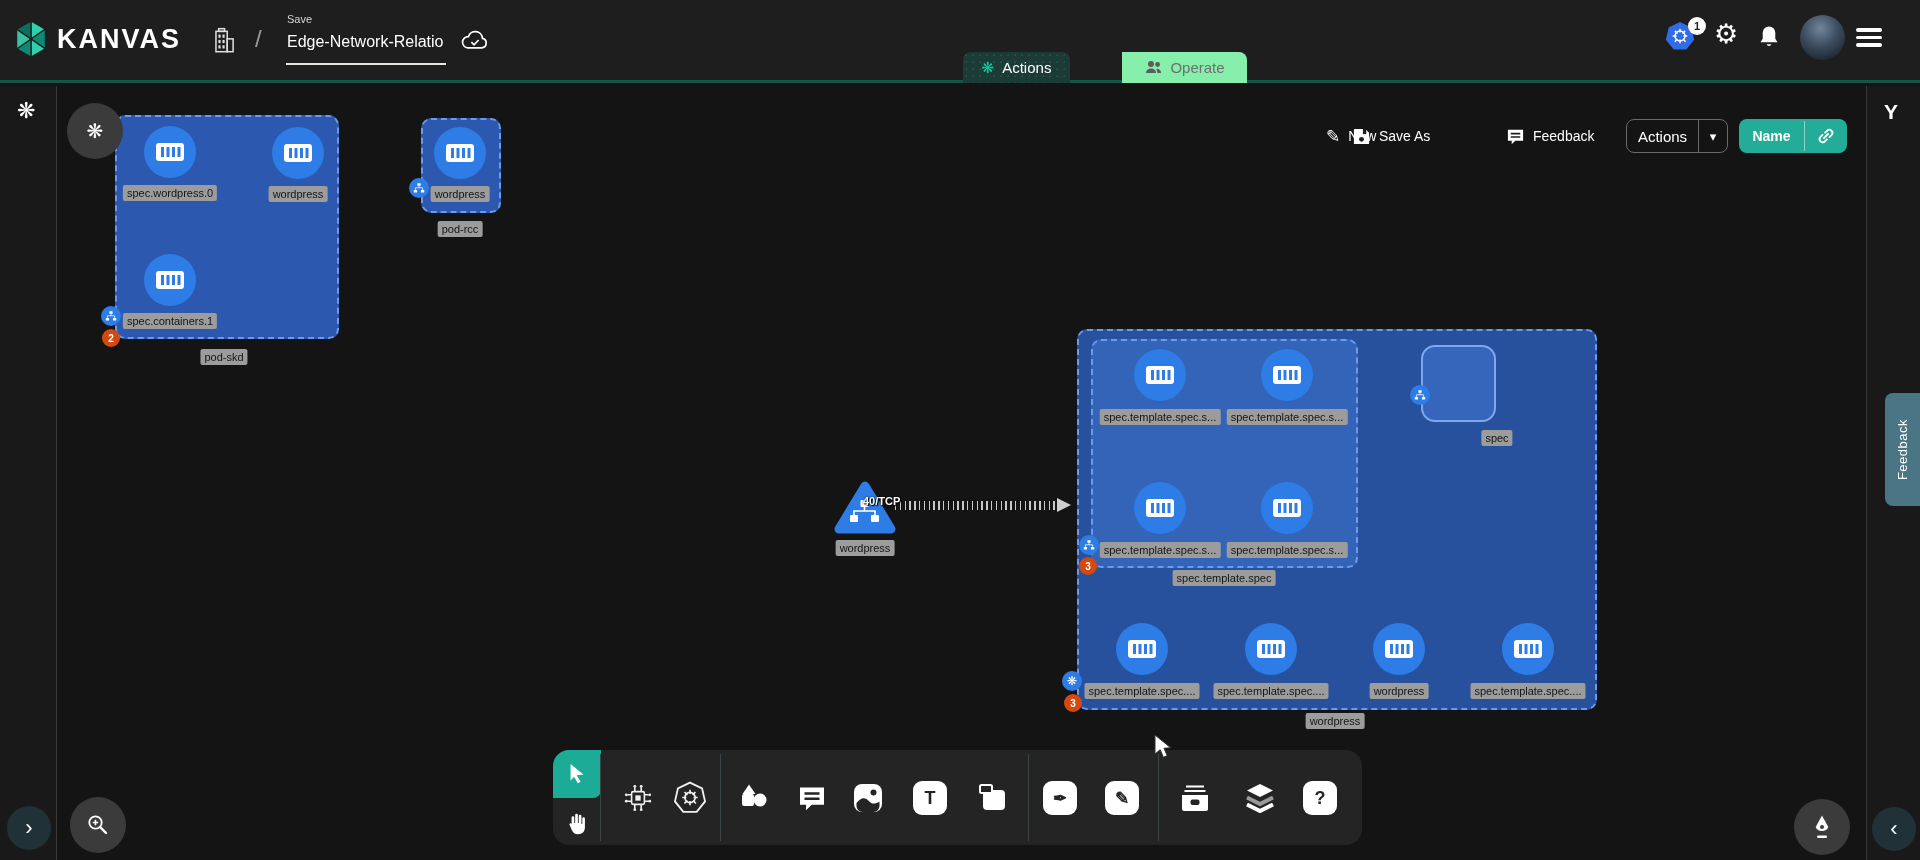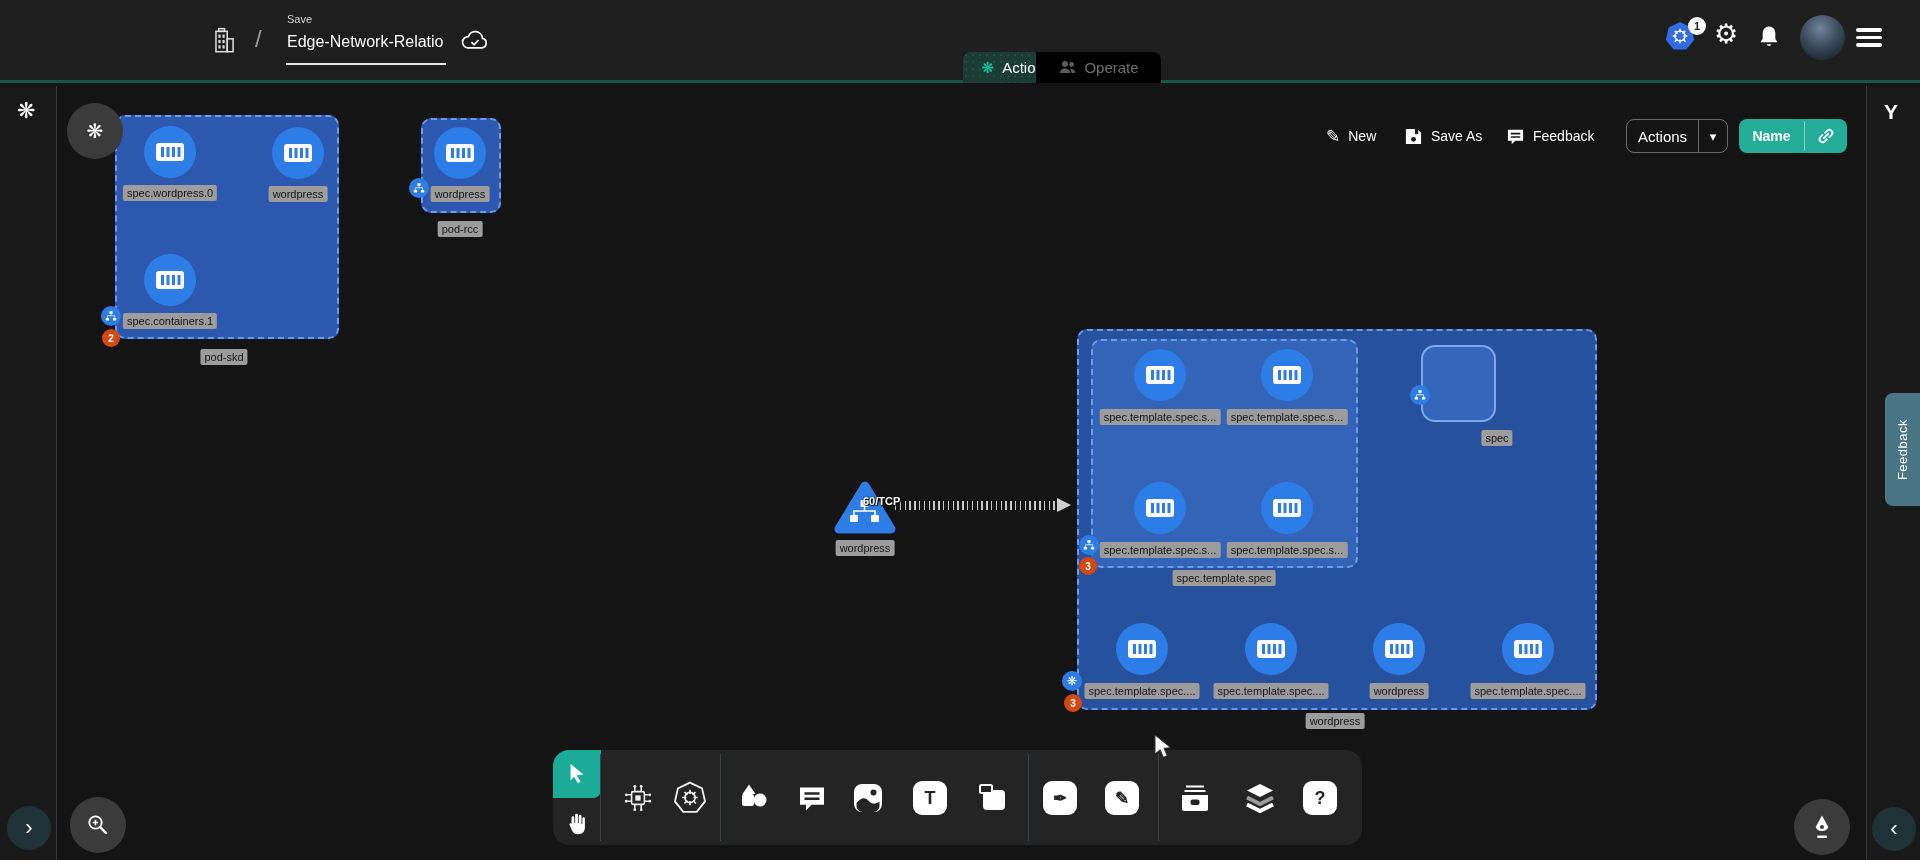--- a/index.html
+++ b/index.html
@@ -20,21 +20,21 @@
   .k8s-badge { position:absolute; left:1688px; top:17px; width:18px; height:18px; background:#fff; color:#222; border-radius:50%; font-size:11px; font-weight:bold; display:flex; align-items:center; justify-content:center; z-index:2; }
   .gear { position:absolute; left:1714px; top:21px; font-size:27px; color:#fff; line-height:1; }
   .avatar { position:absolute; left:1800px; top:15px; width:45px; height:45px; border-radius:50%; background:radial-gradient(circle at 45% 30%, #71849b 0%, #3c4c5e 45%, #0f151e 100%); }
   .burger { position:absolute; left:1856px; top:28px; display:flex; flex-direction:column; gap:4px; }
   .burger span { width:26px; height:3.5px; background:#fff; border-radius:2px; }
 
   
   .tab { position:absolute; top:52px; height:31px; display:flex; align-items:center; justify-content:center; gap:8px; font-size:15px; }
   .tab-design { left:963px; width:107px; background:#1d3b35; color:#fff; border-radius:8px 8px 0 0;
      background-image:radial-gradient(rgba(0,211,169,.18) 1px, transparent 1px); background-size:7px 7px; }
-  .tab-operate { left:1036px; width:125px; background:#000000; color:#6f6f6f; border-radius:0 8px 0 0;gap:6px; }
+  .tab-operate { left:1122px; width:125px; background:#86efac; color:#6f6f6f; border-radius:0 8px 0 0;gap:6px; }
   .spiral { font-size:15px; line-height:1; }
 
   
   .rail { position:absolute; top:86px; bottom:0; background:#191919; z-index:20; }
   .rail-left { left:0; width:57px; border-right:1px solid #3a3a3a; }
   .rail-right { left:1866px; width:54px; border-left:1px solid #3a3a3a; }
   .rail-circle { position:absolute; width:44px; height:44px; border-radius:50%; background:#203238; color:#fff; display:flex; align-items:center; justify-content:center; font-size:22px; }
   .fab { position:absolute; border-radius:50%; background:#3b3b3b; display:flex; align-items:center; justify-content:center; z-index:15; }
 
   .feedback { position:absolute; left:1885px; top:393px; width:35px; height:113px; background:#4a7585; border-radius:8px 0 0 8px; display:flex; align-items:center; justify-content:center; z-index:25; }
@@ -70,20 +70,33 @@
   .wsq { width:34px; height:34px; background:#fff; border-radius:9px; display:flex; align-items:center; justify-content:center; color:#242424; font-weight:bold; font-size:18px; }
 
   .cursor-pointer { position:absolute; z-index:40; }
 </style>
 </head>
 <body>
 
 <div class="app">
 
   <div class="header">
+    <div class="brand-wrap">
+      <svg width="36" height="42" viewBox="0 0 40 44">
+        <g stroke="#1e1e1e" stroke-width="1.4">
+          <polygon points="20,22 20,2 36,11" fill="#2fd0ac"></polygon>
+          <polygon points="20,22 36,11 36,33" fill="#0e8a74"></polygon>
+          <polygon points="20,22 36,33 20,42" fill="#2fd0ac"></polygon>
+          <polygon points="20,22 20,42 4,33" fill="#0e8a74"></polygon>
+          <polygon points="20,22 4,33 4,11" fill="#36c4a5"></polygon>
+          <polygon points="20,22 4,11 20,2" fill="#0b6f5e"></polygon>
+        </g>
+      </svg>
+      <span class="brand-text">KANVAS</span>
+    </div>
 
     <div class="hdr-icon" style="left:211px; top:26px;">
       <svg width="26" height="30" viewBox="0 0 24 28" fill="none" stroke="#e0e0e0" stroke-width="1.4">
         <rect x="4.5" y="5" width="10.5" height="19"></rect>
         <rect x="15" y="12" width="5.5" height="12"></rect>
         <rect x="7" y="2.5" width="5.5" height="2.5"></rect>
         <g fill="#e0e0e0" stroke="none">
           <rect x="6.8" y="8" width="2" height="3"></rect>
             <rect x="10.6" y="8" width="2" height="3"></rect>
           <rect x="6.8" y="13" width="2" height="3"></rect>
@@ -177,21 +190,21 @@
       <path d="M12 1.5L18.3 13a6.6 5.6 0 0 1-12.6 0z" fill="#fff"></path>
       <circle cx="12" cy="13" r="2" fill="#3b3b3b"></circle>
       <rect x="7" y="21.5" width="10" height="2.6" rx="1.3" fill="#fff"></rect>
     </svg>
   </div>
 
   <div class="abar-item" style="left:1326px;">
     <span style="font-size:17px;">✎</span>
     <span>New</span>
   </div>
-  <div class="abar-item" style="left:1404px;">
+  <div class="abar-item" style="left:1352px;">
     <svg width="19" height="19" viewBox="0 0 20 20">
       <path d="M3 2h11l4 4v11a1 1 0 0 1-1 1H3a1 1 0 0 1-1-1V3a1 1 0 0 1 1-1z" fill="#fff"></path>
       <rect x="11.5" y="2" width="3.5" height="5.5" fill="#1e1e1e"></rect>
       <circle cx="10" cy="13" r="2.6" fill="#1e1e1e"></circle>
     </svg>
     <span>Save As</span>
   </div>
   <div class="abar-item" style="left:1506px;">
     <svg width="19" height="19" viewBox="0 0 20 20">
       <path d="M2 3h16v11.5h-8.2L6 18.2v-3.7H2z" fill="#fff"></path>
@@ -299,21 +312,21 @@
       <g>
         <rect x="27.5" y="22" width="8" height="7" rx="1" fill="#fff"></rect>
         <rect x="17" y="37" width="8" height="7" rx="1" fill="#fff"></rect>
         <rect x="38" y="37" width="8" height="7" rx="1" fill="#fff"></rect>
         <path d="M31.5 29v4M21 37v-4h21v4" stroke="#fff" stroke-width="1.6" fill="none"></path>
       </g>
     </svg>
   </div>
   <div class="edge-line" style="left:895px; top:501px; width:163px; height:9px;"></div>
   <div class="edge-arrow" style="left:1057px; top:498px;"></div>
-  <div class="edge-label" style="left:863px; top:495px;">60/TCP</div>
+  <div class="edge-label" style="left:863px; top:495px;">40/TCP</div>
   <div class="chip" style="left:865px; top:540px;">wordpress</div>
 
   <div class="group" style="left:1077px; top:329px; width:520px; height:381px; background:#27509d;"></div>
 
   <div class="group" style="left:1091px; top:339px; width:267px; height:229px; background:#3364b8;"></div>
 
   <div class="cnode" style="left:1134px; top:349px;">
     <svg width="30" height="24" viewBox="0 0 30 24">
         <rect x="1" y="3" width="28" height="18" rx="3" fill="#fff"></rect>
         <g fill="#2e7ce5">

